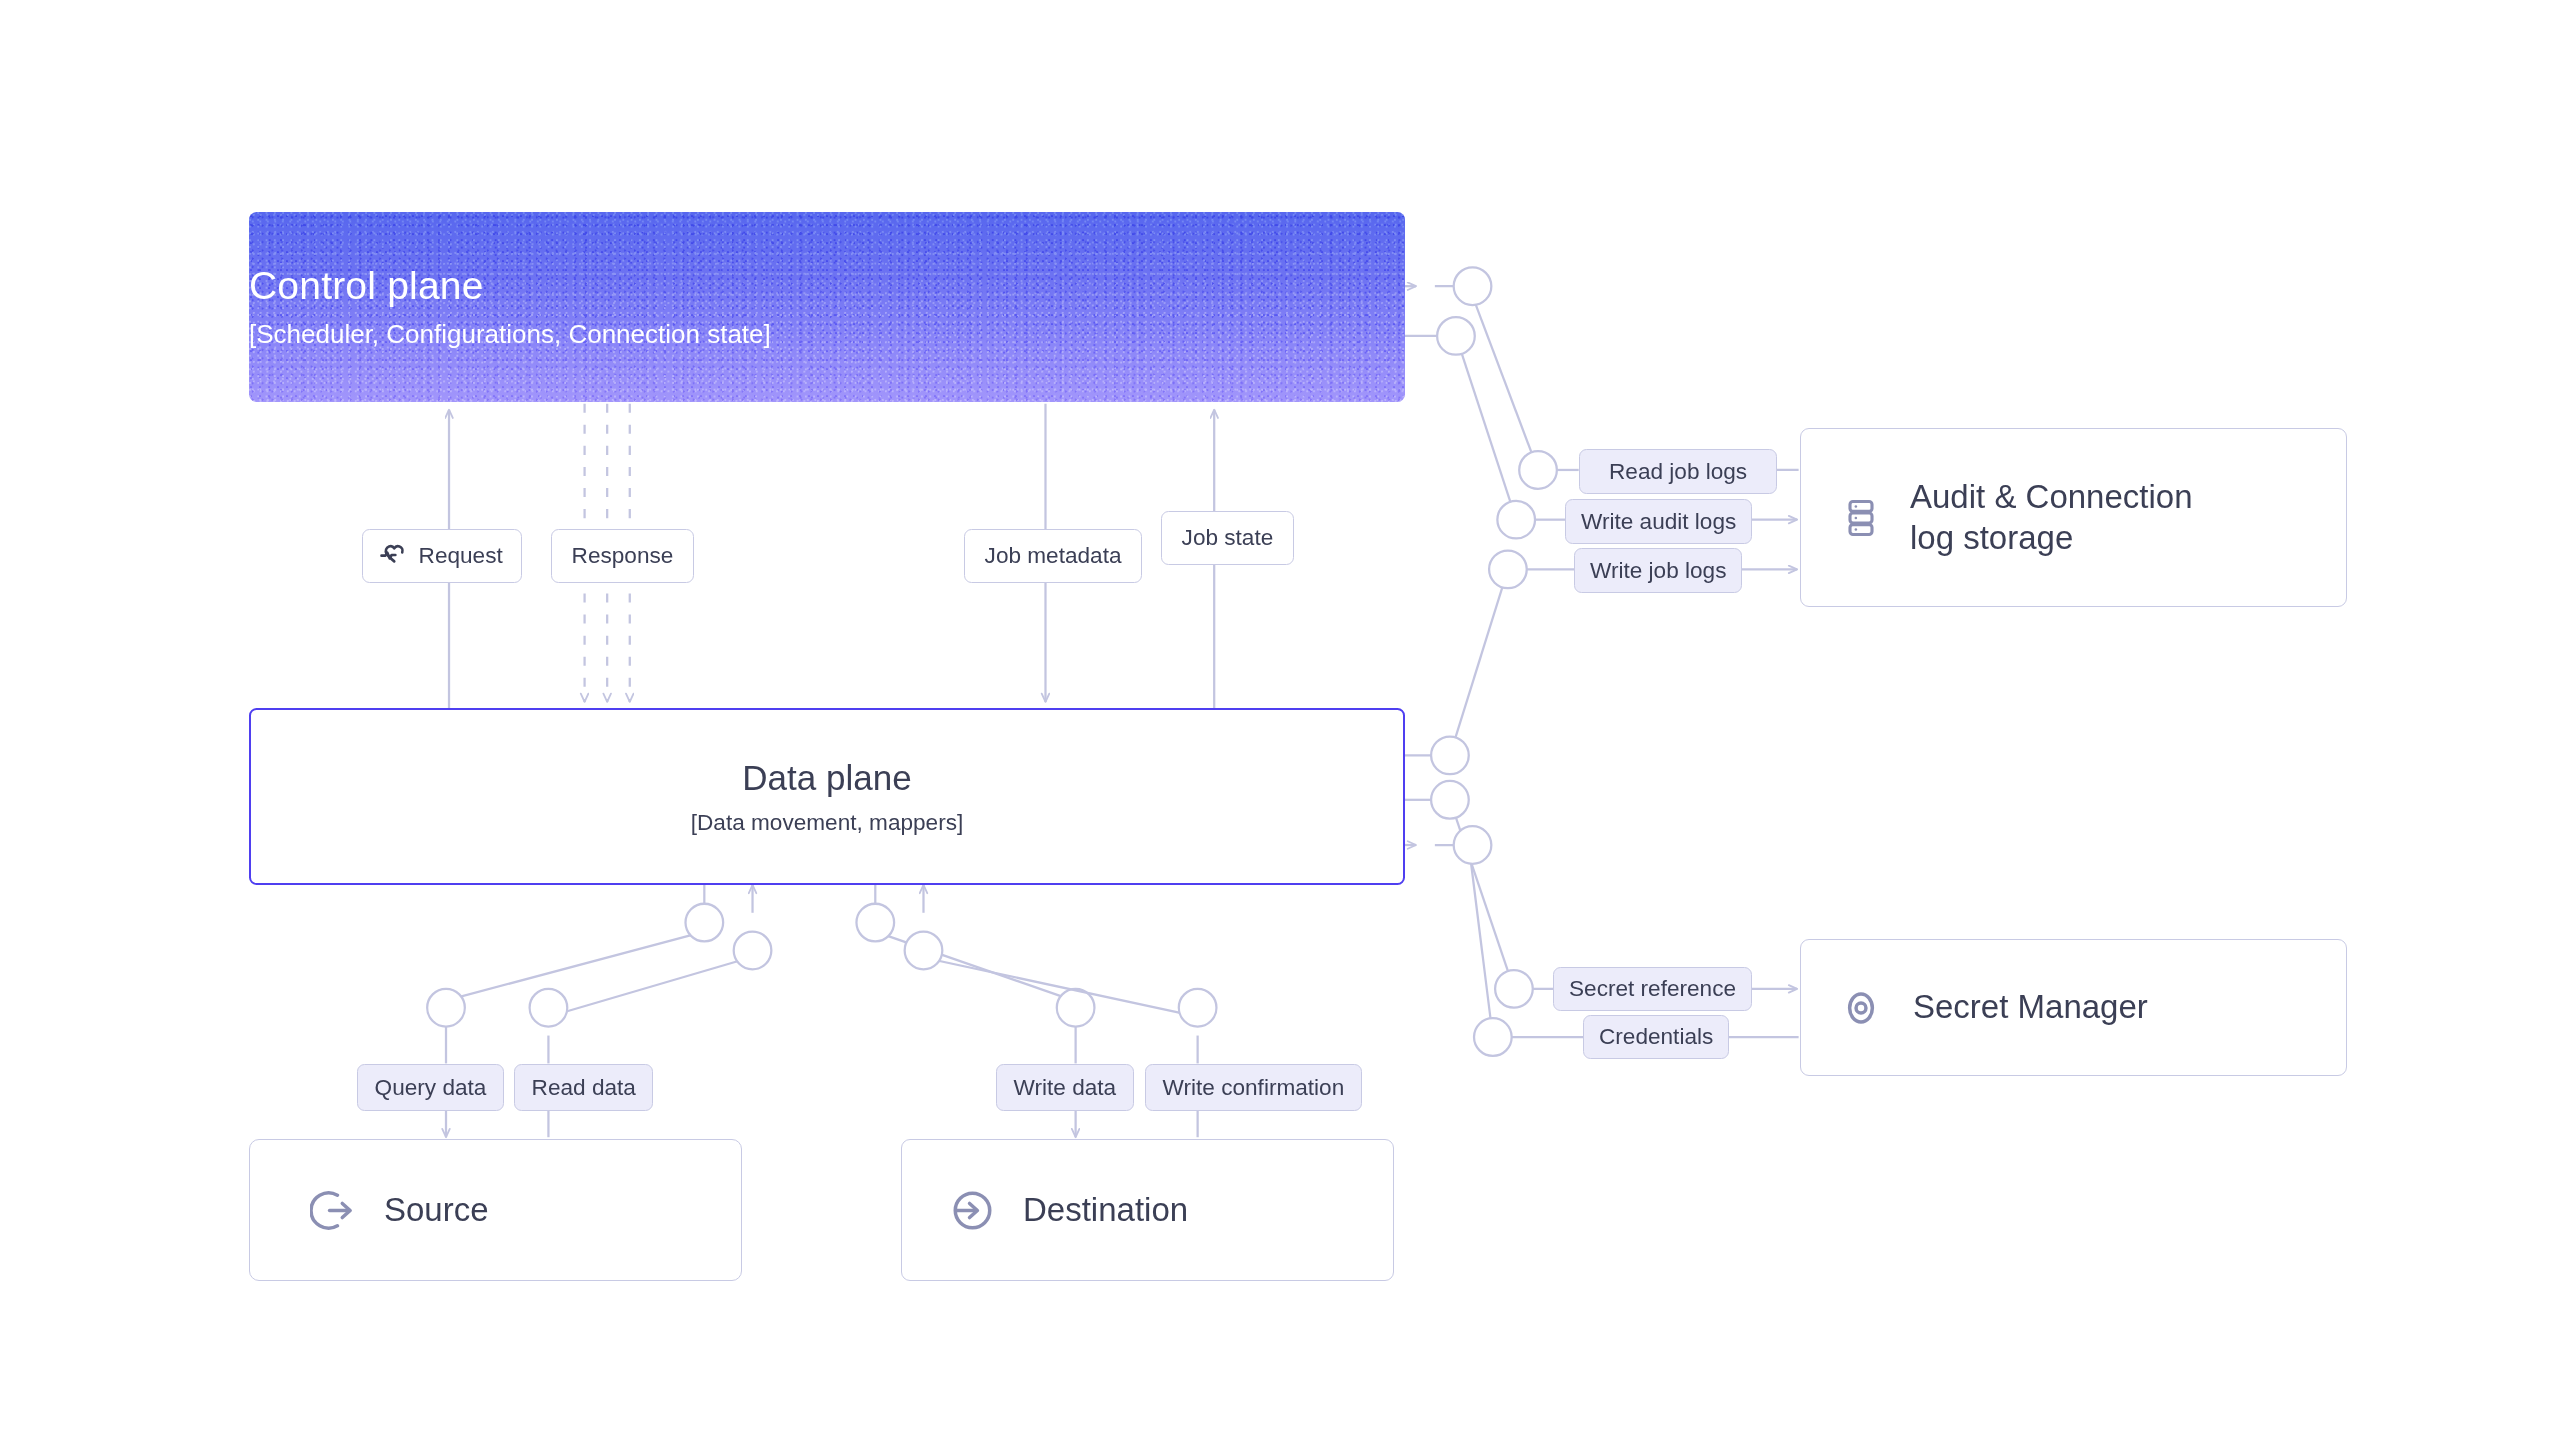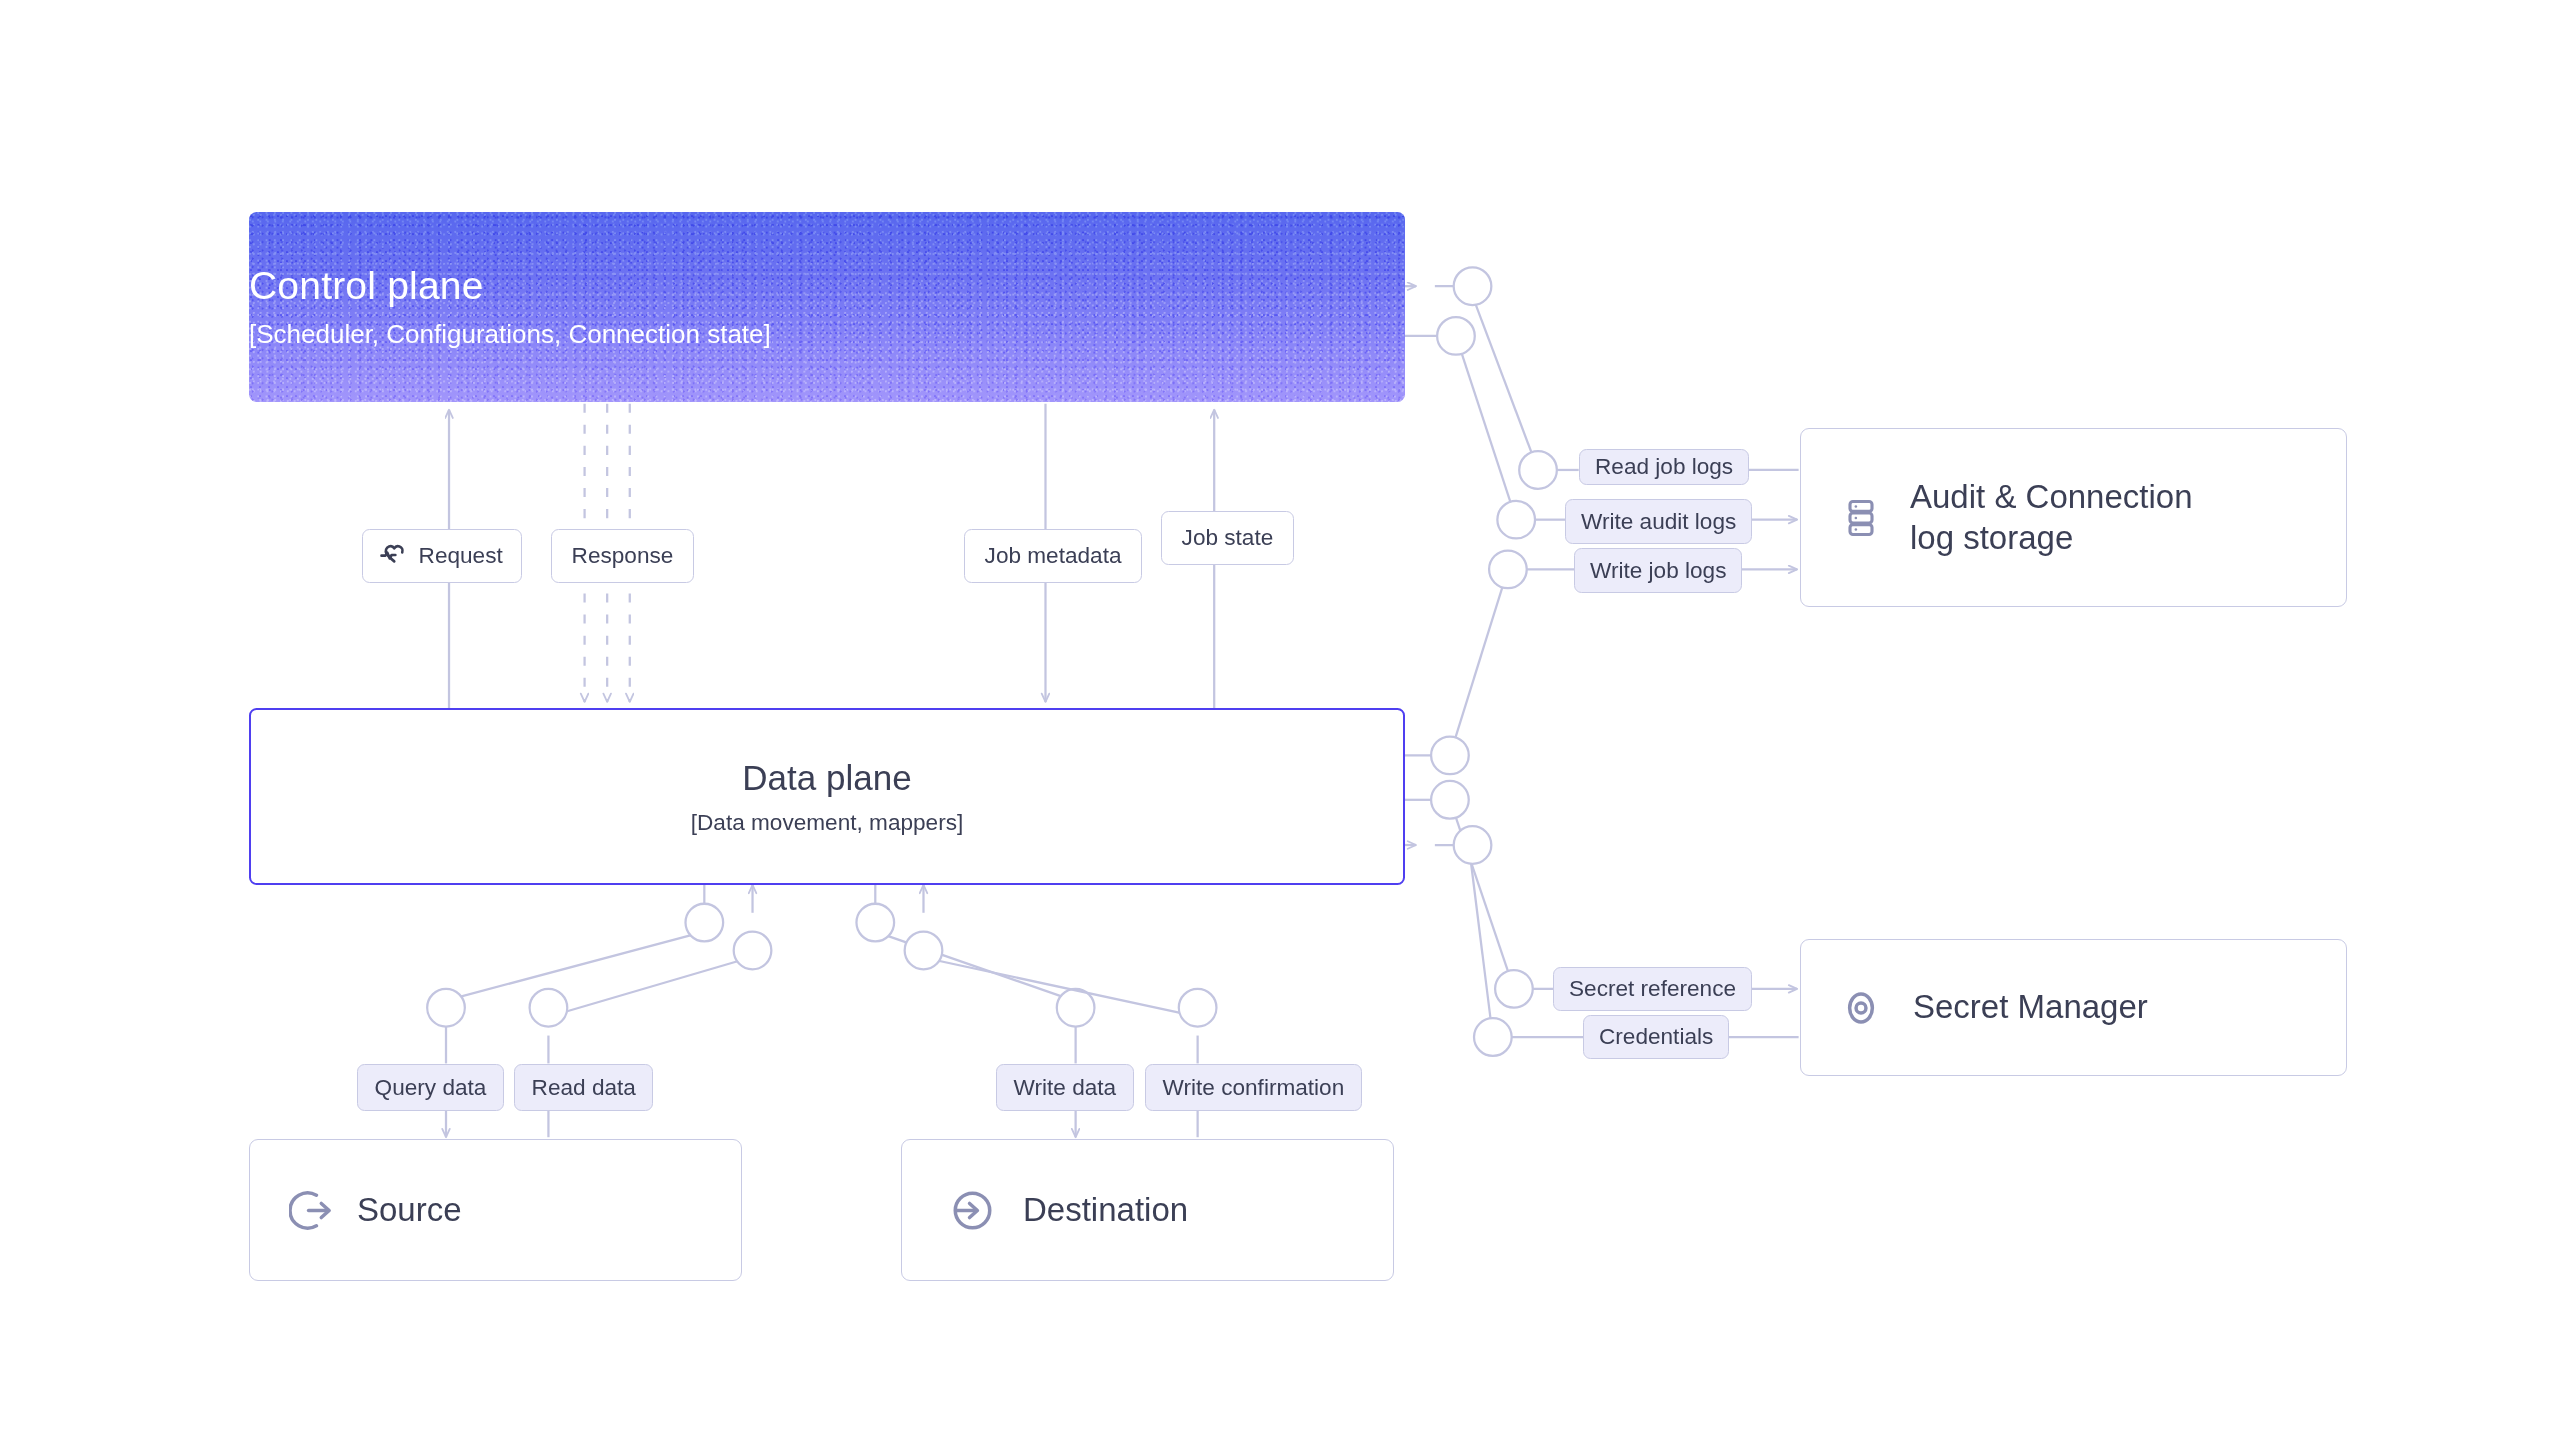--- a/index.html
+++ b/index.html
@@ -43,21 +43,21 @@
   .dp-sub{font-size:22.6px;color:#3b3f55;margin-top:12px;}
 
   
   .card{
     background:#ffffff;border:1.5px solid #c8caE4;border-radius:9px;
     display:flex;align-items:center;z-index:6;
   }
   .card .ico{flex:0 0 auto;display:flex;align-items:center;justify-content:center;}
   .card .ctext{font-size:33px;color:#3b3f55;line-height:1.22;}
 
-  .source-card{left:249px;top:1139px;width:493px;height:142px;padding-left:39px;gap:21px;}
+  .source-card{left:249px;top:1139px;width:493px;height:142px;padding-left:60px;gap:27px;border-radius:10px;}
   .dest-card{left:901px;top:1139px;width:493px;height:142px;padding-left:47px;gap:27px;}
   .audit-card{left:1800px;top:428px;width:547px;height:179px;padding-left:38px;gap:27px;}
   .secret-card{left:1800px;top:939px;width:547px;height:137px;padding-left:38px;gap:30px;}
 
   
   .pill{
     position:absolute;box-sizing:border-box;
     border:1.5px solid #c8caE4;border-radius:7.5px;
     display:flex;align-items:center;justify-content:center;
     font-size:22.6px;color:#3b3f55;white-space:nowrap;z-index:8;
@@ -69,21 +69,21 @@
   .p-request{left:362px;top:529px;height:54px;padding:0 18px 0 13.6px;}
   .p-response{left:551px;top:529px;height:54px;padding:0 19.6px;}
   .p-jobmeta{left:964px;top:529px;height:54px;padding:0 19.6px;}
   .p-jobstate{left:1161px;top:511px;height:54px;padding:0 19.6px;}
 
   .p-querydata{left:357px;top:1064px;height:47px;padding:0 16.6px;}
   .p-readdata{left:514px;top:1064px;height:47px;padding:0 16.6px;}
   .p-writedata{left:996px;top:1064px;height:47px;padding:0 16.6px;}
   .p-writeconf{left:1145px;top:1064px;height:47px;padding:0 16.6px;}
 
-  .p-readjoblogs{left:1579px;top:449px;height:36px;padding:0 15px;}
+  .p-readjoblogs{left:1579px;top:449px;height:45px;padding:0 29px;}
   .p-writeaudit{left:1565px;top:499px;height:45px;padding:0 15px;}
   .p-writejoblogs{left:1574px;top:548px;height:45px;padding:0 15px;}
   .p-secretref{left:1553px;top:967px;height:44px;padding:0 15px;}
   .p-credentials{left:1583px;top:1015px;height:44px;padding:0 15px;}
 </style>
 </head>
 <body>
 
 <div id="stage">
 

